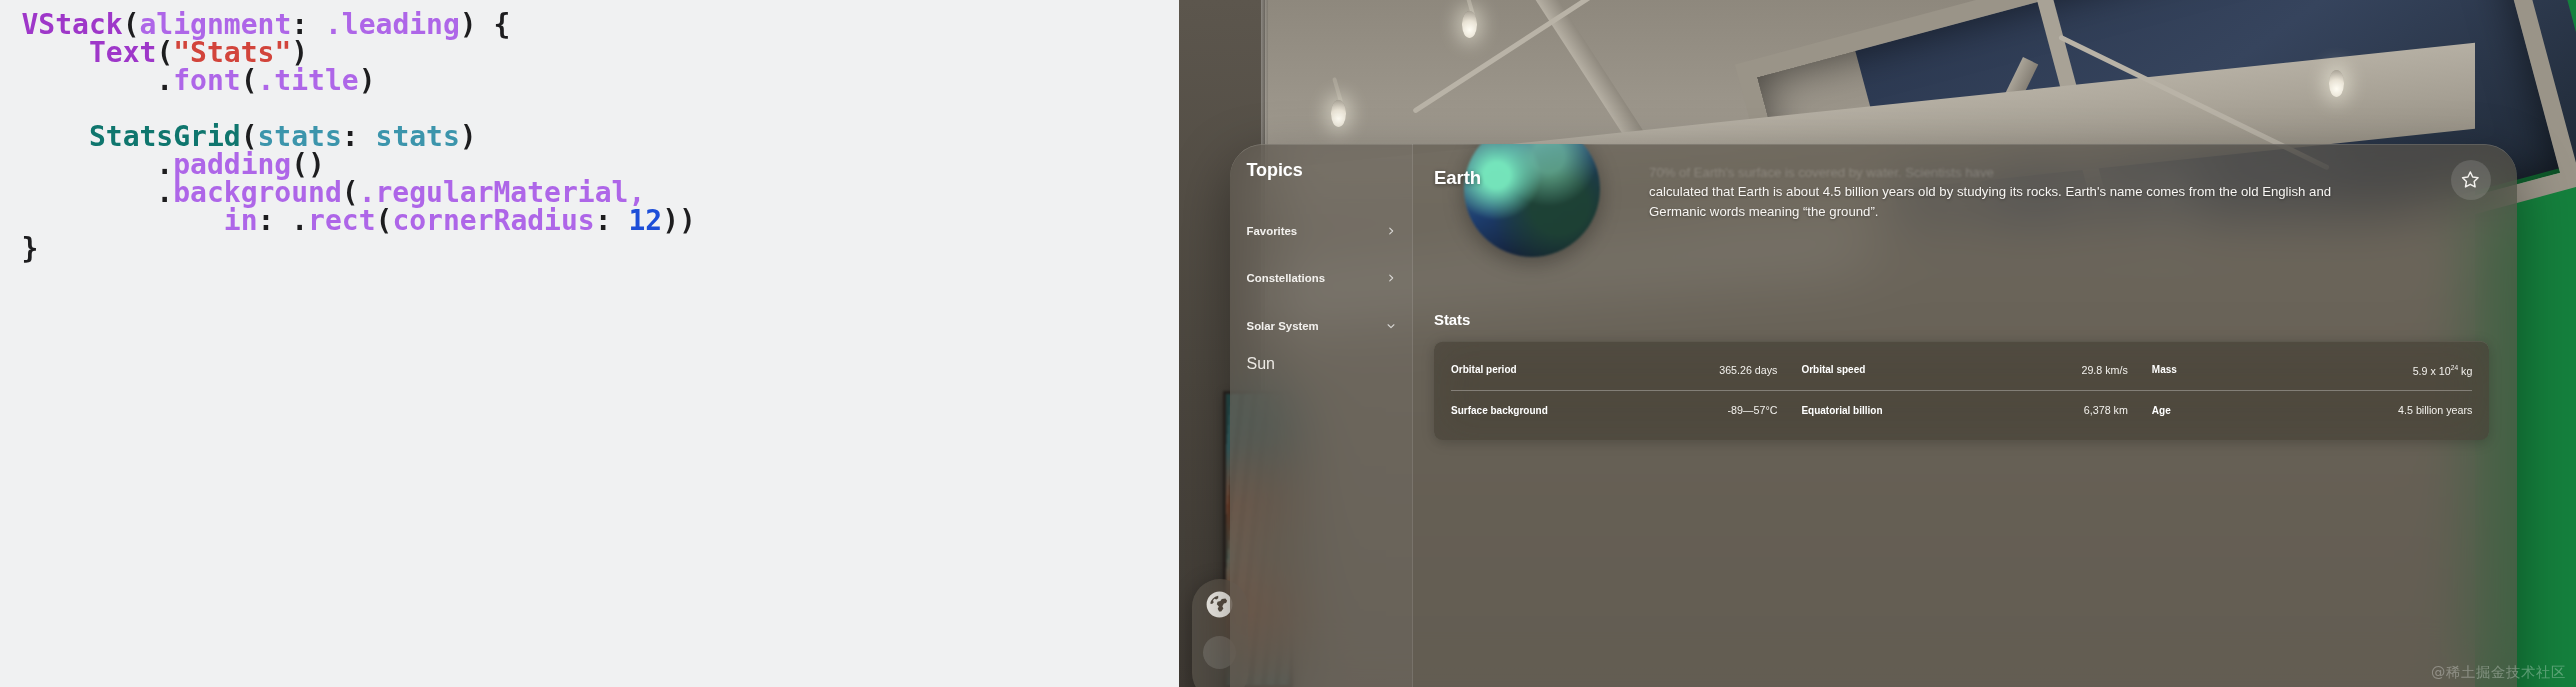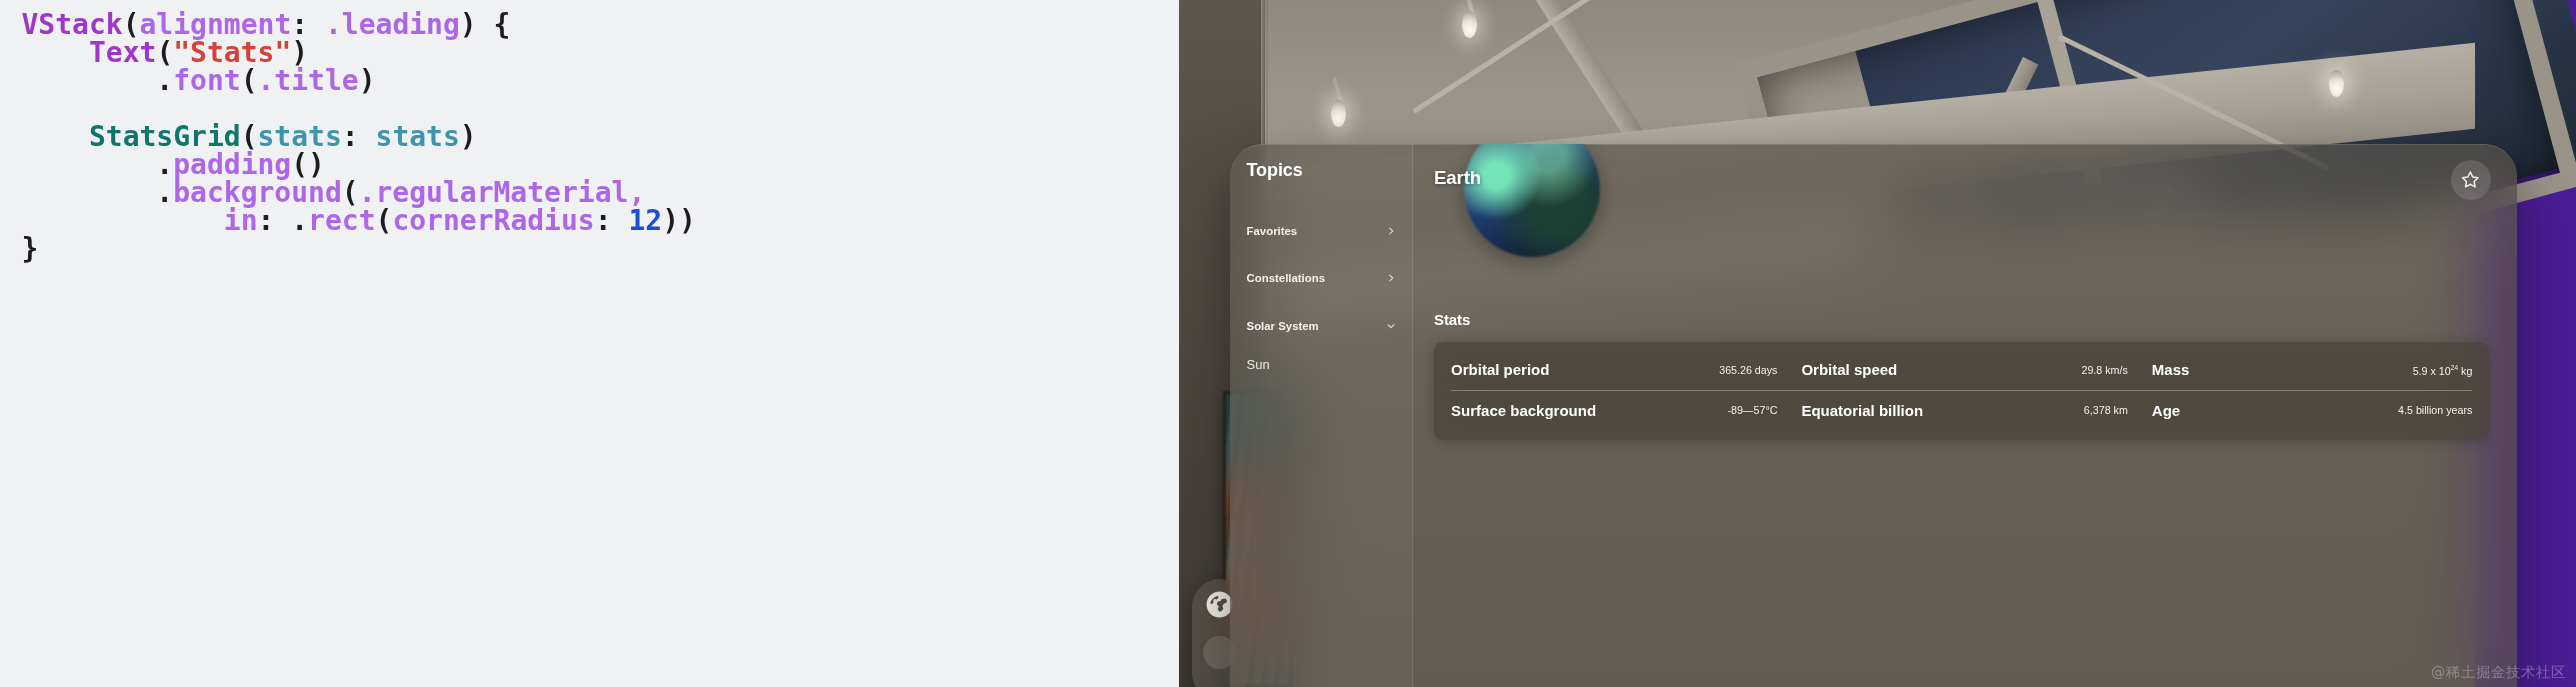--- a/index.html
+++ b/index.html
@@ -45,21 +45,21 @@
   .tok-teal     { color: #0f766e; }
   .tok-teal-lt  { color: #3C95AC; }
   .tok-number   { color: #1d4ed8; }
 
   
   .scene {
     position: relative;
     width: 1520px;
     height: 688px;
     overflow: hidden;
-    background: #4c1d95;
+    background: #15803d;
   }
   
   .room-wall-left {
     position: absolute; left: 0; top: 0; width: 86px; height: 688px;
     background: linear-gradient(180deg,#5c564d 0%, #4b463e 55%, #3f3a34 100%);
   }
   .room-wall-main {
     position: absolute; left: 0; top: 215px; width: 1296px; height: 473px;
     background: linear-gradient(180deg,#9d978c 0%, #8a8479 30%, #7a746a 100%);
   }
@@ -190,21 +190,21 @@
     display: flex; align-items: center; justify-content: space-between;
     color: #f3f1ee;
     font-size: 11.4px;
     font-weight: 700;
     height: 21.5px;
     margin-bottom: 8.6px;
     cursor: pointer;
   }
   .nav-item.child {
     font-weight: 400;
-    font-size: 13px;
+    font-size: 16px;
     color: #ece9e4;
     padding-left: 0;
   }
   .chev { width: 10px; height: 10px; opacity: .72; color: #ffffff; }
   .nav-spacer { height: 8.6px; }
 
   
   .detail {
     flex: 1 1 auto;
     position: relative;
@@ -292,21 +292,21 @@
     grid-template-columns: 1.35fr 1fr 1.35fr 1fr 0.9fr 1.25fr;
     align-items: center;
     height: 31px;
   }
   .stats-sep {
     height: 0.7px;
     background: rgba(255,255,255,.30);
     margin: 4.3px 0;
   }
   .stat-label {
-    color: #ffffff; font-size: 15px; font-weight: 700;
+    color: #ffffff; font-size: 10px; font-weight: 700;
     white-space: nowrap;
   }
   .stat-value {
     color: #f3f1ed; font-size: 10.7px; font-weight: 400;
     text-align: right; padding-right: 24px; white-space: nowrap;
   }
   .stat-value.last { padding-right: 0; }
   sup { font-size: .62em; vertical-align: super; }
 
   .watermark {
@@ -397,20 +397,23 @@
           <span>Sun</span>
         </div>
       </div>
 
       <div class="detail">
 
         <div class="detail-head">
           <div class="planet-globe"></div>
           <div class="planet-title">Earth</div>
 
+          <div class="planet-desc">
+            <span class="desc-fade">70% of Earth's surface is covered by water. Scientists have</span><span>calculated that Earth is about 4.5 billion years old by studying its rocks. Earth's name comes from the old English and Germanic words meaning “the ground”.</span>
+          </div>
 
           <div class="fav-button">
             <svg class="star-icon" viewBox="0 0 24 24" fill="none" stroke="currentColor" stroke-width="1.9" stroke-linejoin="round">
               <polygon points="12 2.6 15.1 9 22 10 17 14.9 18.2 21.8 12 18.5 5.8 21.8 7 14.9 2 10 8.9 9"></polygon>
             </svg>
           </div>
         </div>
 
         <div class="stats-heading">Stats</div>
 

